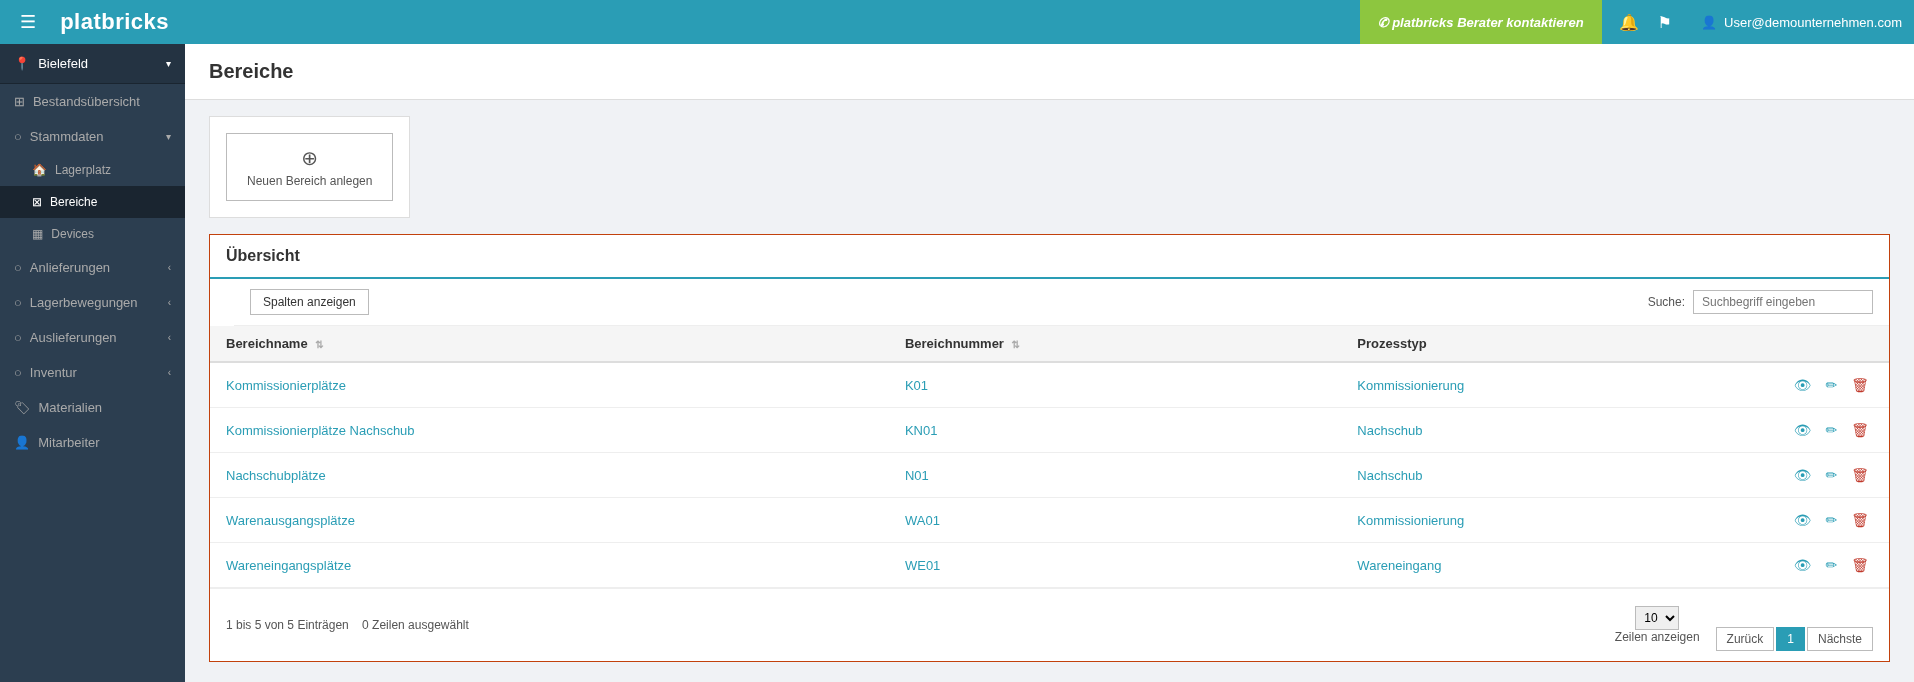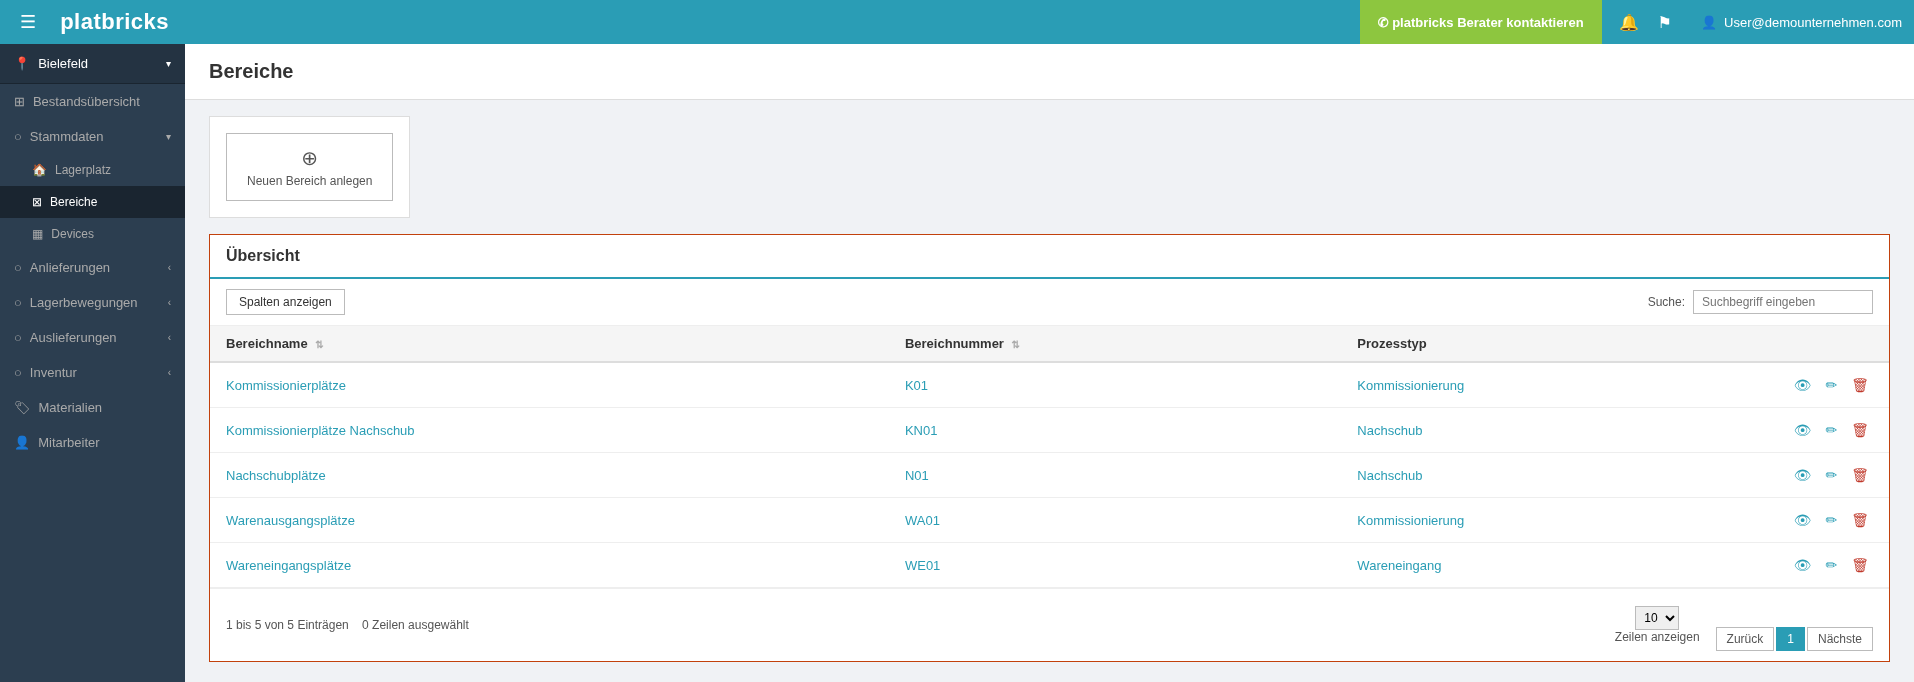--- a/index.html
+++ b/index.html
@@ -43,20 +43,21 @@
       color: white;
       padding: 0 18px;
       height: 44px;
       display: flex;
       align-items: center;
       gap: 6px;
       font-size: 13px;
       cursor: pointer;
       border: none;
       font-weight: bold;
+      font-style: italic;
     }
     .header-icons {
       display: flex;
       align-items: center;
       gap: 2px;
       padding: 0 10px;
     }
     .header-icon {
       color: white;
       font-size: 16px;
@@ -188,20 +189,21 @@
       font-size: 16px;
       font-weight: bold;
       color: #333;
     }
     .overview-toolbar {
       padding: 10px 16px;
       display: flex;
       align-items: center;
       justify-content: space-between;
       border-bottom: 1px solid #eee;
+      margin-left: 24px;
     }
     .cols-btn {
       border: 1px solid #bbb;
       background: white;
       padding: 5px 12px;
       font-size: 12px;
       cursor: pointer;
       color: #333;
     }
     .search-area {

